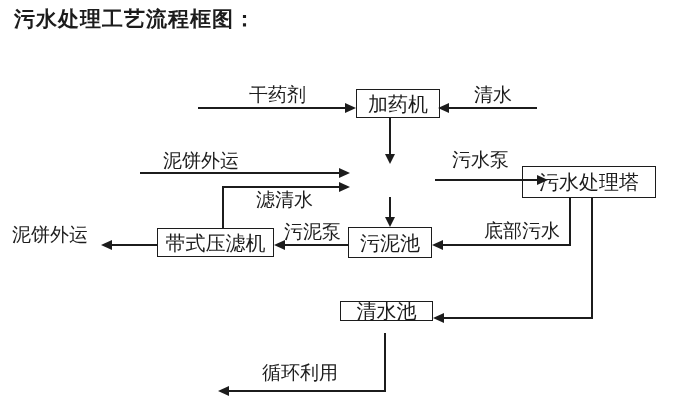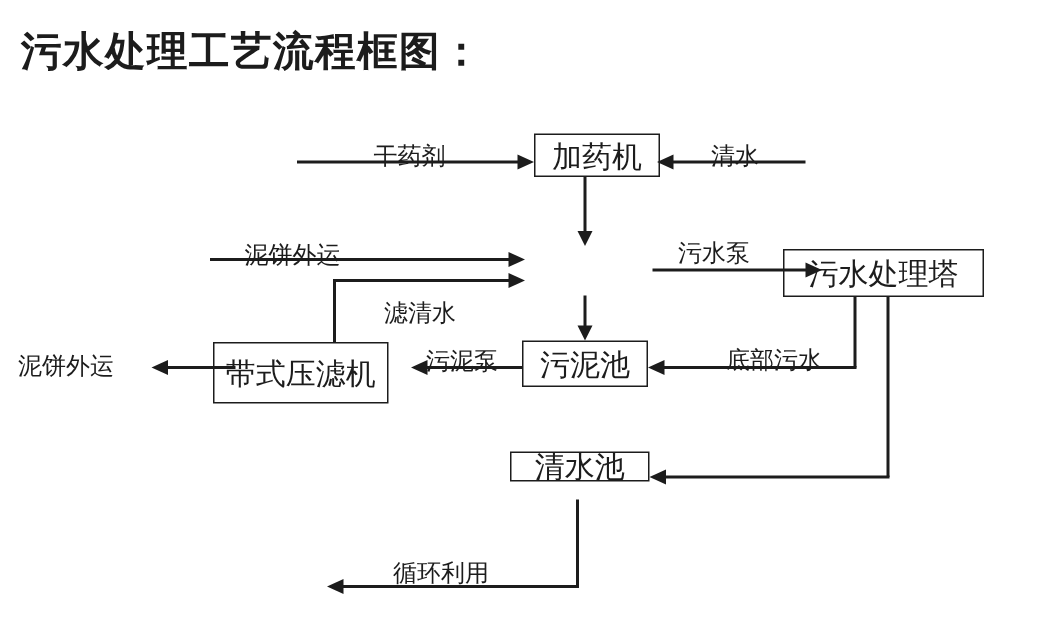--- a/index.html
+++ b/index.html
@@ -6,55 +6,55 @@
   * { box-sizing: border-box; }
   html,body { margin:0; padding:0; }
   body {
     width:700px; height:420px; background:var(--bg);
     font-family:"DejaVu Sans","Liberation Sans",sans-serif;
     color:var(--ink);
   }
   #canvas { position:relative; width:700px; height:420px; overflow:hidden; }
 
   .title {
-    position:absolute; left:14px; top:16px;
-    font-size:27px; font-weight:bold; letter-spacing:1px;
+    position:absolute; left:14px; top:5px;
+    font-size:21px; font-weight:bold; letter-spacing:1px;
     white-space:nowrap;
     font-family:Liberation Mono, monospace;
   }
 
   .node {
     position:absolute; border:1.5px solid var(--ink); background:var(--bg);
     display:flex; align-items:center; justify-content:center;
     font-size:20px; line-height:1; white-space:nowrap;
   }
 
   .flabel {
-    position:absolute; font-size:16px; line-height:1; white-space:nowrap;margin-top:11px;
+    position:absolute; font-size:19px; line-height:1; white-space:nowrap;
   }
 
   .hl { position:absolute; height:1.5px; background:var(--ink); }
   .vl { position:absolute; width:1.5px; background:var(--ink); }
 
   .ah { position:absolute; width:0; height:0; }
   .ah-r { border-top:5px solid transparent; border-bottom:5px solid transparent; border-left:11px solid var(--ink); }
   .ah-l { border-top:5px solid transparent; border-bottom:5px solid transparent; border-right:11px solid var(--ink); }
   .ah-d { border-left:5px solid transparent; border-right:5px solid transparent; border-top:10px solid var(--ink); }
 </style>
 </head>
 <body>
 
 <div id="canvas">
 
   <div class="title">污水处理工艺流程框图：</div>
 
   <div class="node" style="left:356px;top:89px;width:84px;height:29px">加药机</div>
   <div class="node" style="left:522px;top:166px;width:134px;height:32px">污水处理塔</div>
   <div class="node" style="left:348px;top:227px;width:84px;height:31px">污泥池</div>
-  <div class="node" style="left:142px;top:228px;width:117px;height:41px">带式压滤机</div>
+  <div class="node" style="left:157px;top:228px;width:117px;height:29px">带式压滤机</div>
   <div class="node" style="left:340px;top:301px;width:93px;height:20px">清水池</div>
 
   <div class="flabel" style="left:249px;top:85px">干药剂</div>
   <div class="flabel" style="left:474px;top:85px">清水</div>
   <div class="flabel" style="left:163px;top:151px">泥饼外运</div>
   <div class="flabel" style="left:256px;top:190px">滤清水</div>
   <div class="flabel" style="left:452px;top:150px">污水泵</div>
   <div class="flabel" style="left:284px;top:222px">污泥泵</div>
   <div class="flabel" style="left:484px;top:221px">底部污水</div>
   <div class="flabel" style="left:12px;top:225px">泥饼外运</div>

